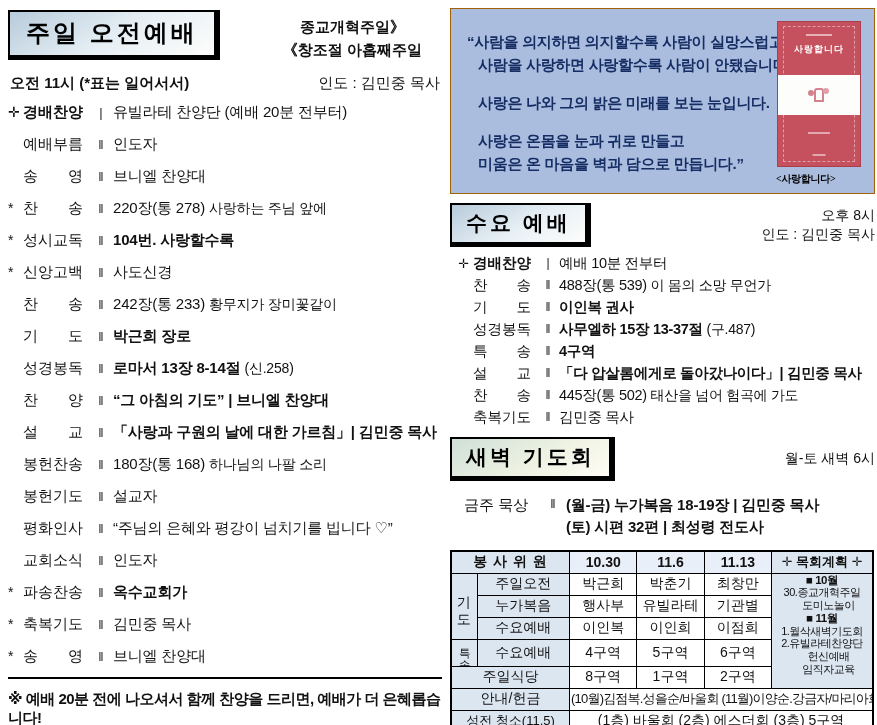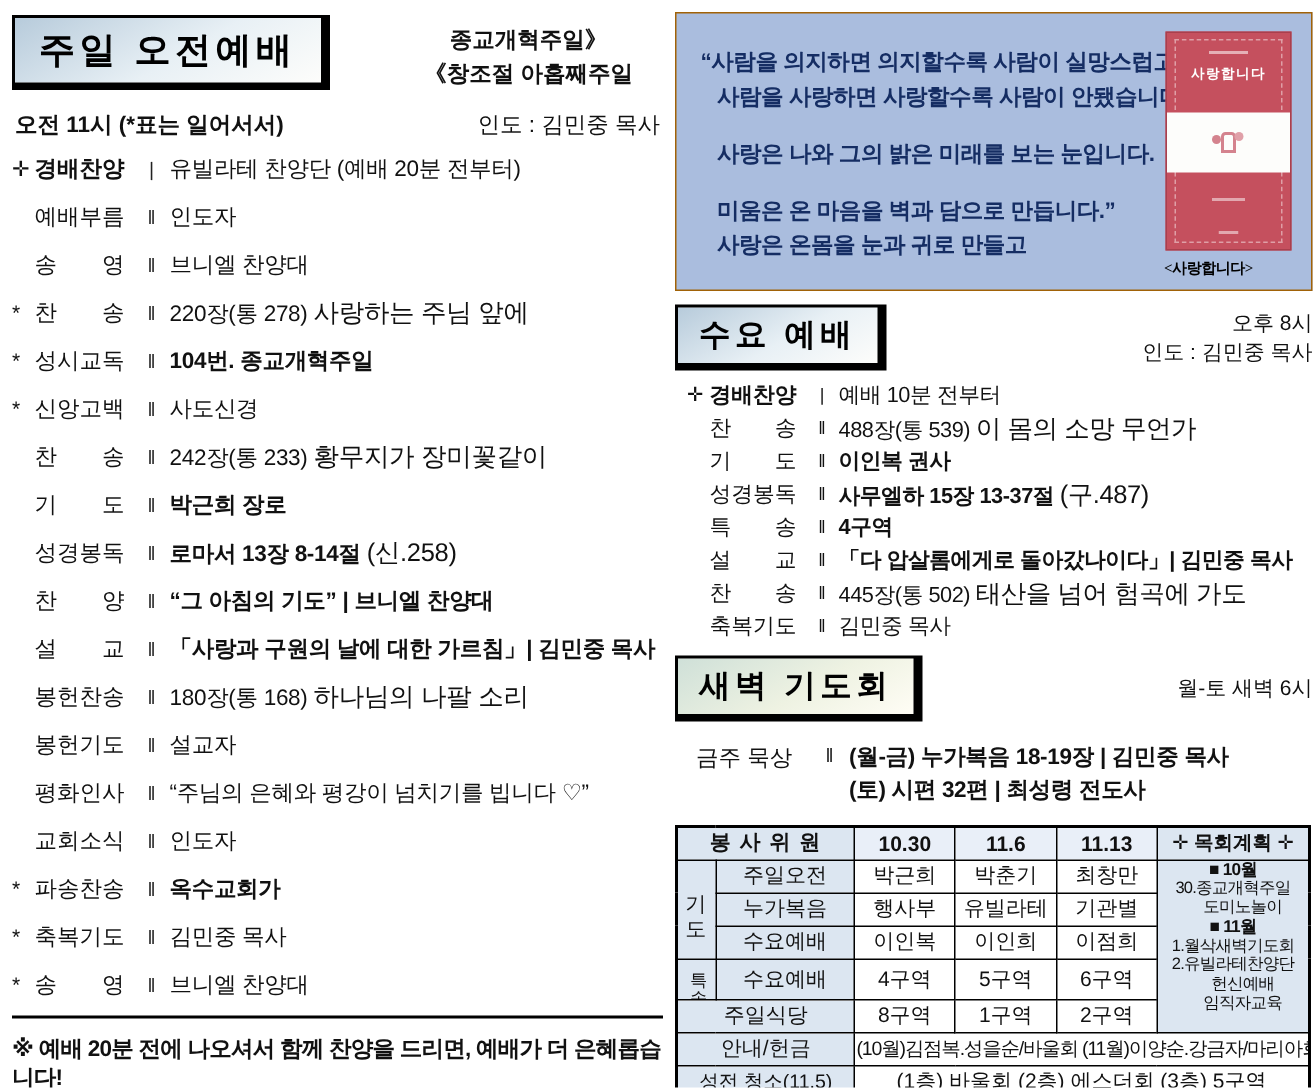--- a/index.html
+++ b/index.html
@@ -21,21 +21,21 @@
   .subtitle{font-weight:bold;font-size:15px;line-height:1.5;text-align:center;margin:8px 20px 0 0}
   .timerow{display:flex;justify-content:space-between;margin-top:13px;font-size:15px;padding:0 2px}
   .timerow .t{font-weight:bold}
   .svclist{margin-top:3px}
   .svc{display:flex;align-items:center;height:32px;font-size:15px}
   .svc .star{width:15px;font-size:14px}
   .svc .lbl{width:66px;flex:none}
   .svc .sep{width:24px;text-align:center;color:#222;font-size:13px}
   .svc .val{letter-spacing:-0.2px;white-space:nowrap}
   .b{font-weight:bold}
-  .note{font-size:17px}
+  .note{font-size:14px}
   .rule{border:none;border-top:2px solid #000;margin-top:5px}
   .footnote{margin-top:11px;font-size:15px;font-weight:bold;letter-spacing:-0.5px}
 
   
   .right{position:absolute;left:450px;top:8px;width:425px}
 
   .qbox{position:relative;height:186px;background:#aabdde;border:1px solid #a16207;
         color:#152d63;font-weight:bold;font-size:15px;padding:21px 112px 0 16px;letter-spacing:-0.3px}
   .ql{line-height:23px;padding-left:11px;white-space:nowrap}
   .ql.first{padding-left:0}
@@ -128,21 +128,21 @@
     <div class="svc">
       <span class="star">*</span>
       <span class="lbl">찬　　송</span>
       <span class="sep">‖</span>
       <span class="val"><span>220장(통 278)</span> <span class="note">사랑하는 주님 앞에</span></span>
     </div>
     <div class="svc">
       <span class="star">*</span>
       <span class="lbl">성시교독</span>
       <span class="sep">‖</span>
-      <span class="val b"><span>104번. 종교개혁주일</span> <span class="note"></span></span>
+      <span class="val b"><span>104번. 사랑할수록</span> <span class="note"></span></span>
     </div>
     <div class="svc">
       <span class="star">*</span>
       <span class="lbl">신앙고백</span>
       <span class="sep">‖</span>
       <span class="val"><span>사도신경</span> <span class="note"></span></span>
     </div>
     <div class="svc">
       <span class="star"></span>
       <span class="lbl">찬　　송</span>
@@ -222,22 +222,22 @@
 </div>
 
 <div class="right">
 
   <div class="qbox">
     <div class="ql first">“사람을 의지하면 의지할수록 사람이 실망스럽고</div>
     <div class="ql">사람을 사랑하면 사랑할수록 사람이 안됐습니다.</div>
     <div class="qgap"></div>
     <div class="ql">사랑은 나와 그의 밝은 미래를 보는 눈입니다.</div>
     <div class="qgap"></div>
+    <div class="ql">사랑은 온몸을 눈과 귀로 만들고</div>
     <div class="ql">미움은 온 마음을 벽과 담으로 만듭니다.”</div>
-    <div class="ql">사랑은 온몸을 눈과 귀로 만들고</div>
 
     <div class="book">
       <div class="bk-line"></div>
       <div class="bk-title">사랑합니다</div>
       <div class="bk-band">
           <div class="bk-fig"></div>
         </div>
       <div class="bk-line2"></div>
       <div class="bk-line3"></div>
     </div>

